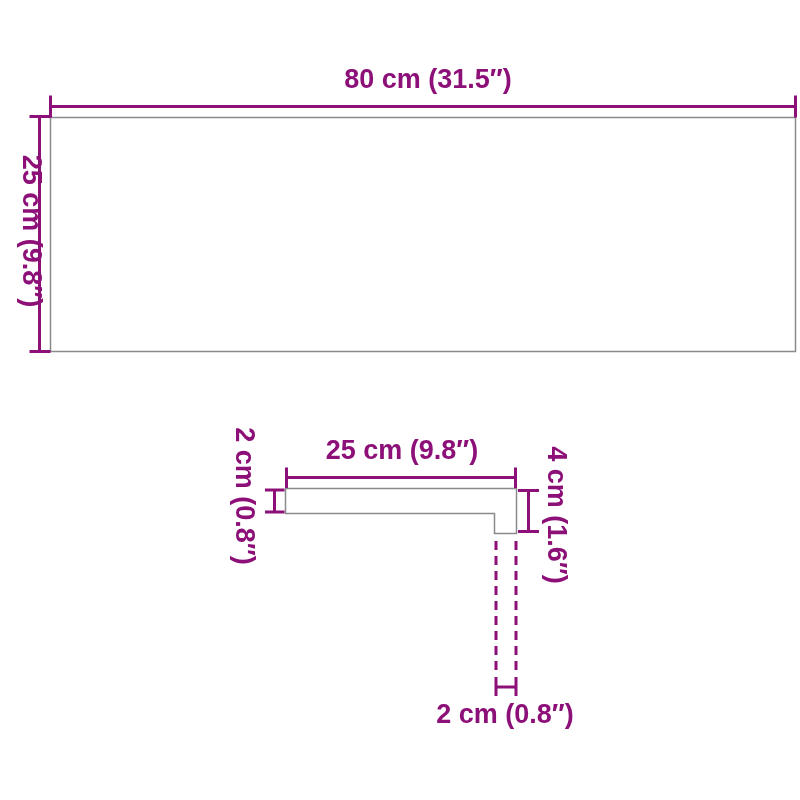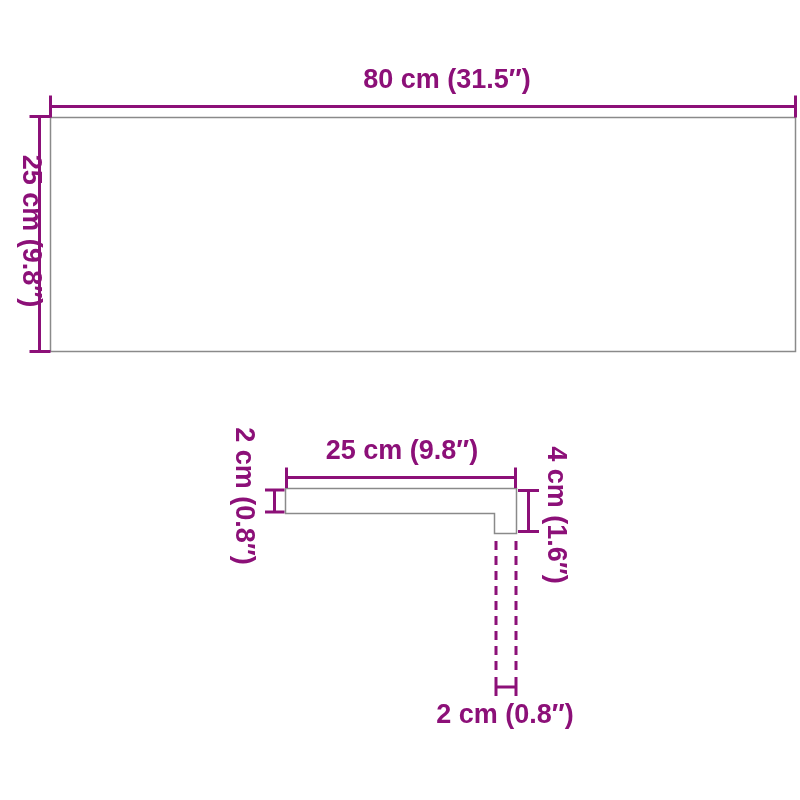--- a/index.html
+++ b/index.html
@@ -40,21 +40,21 @@
     color: var(--dim);
     font-weight: bold;
     font-size: 27px;
     line-height: 1;
     white-space: nowrap;
     transform: translate(-50%, -50%);
   }
   .label.rot {
     transform: translate(-50%, -50%) rotate(90deg);
   }
-  .label-top-width      { left: 447px; top: 79px;  }
+  .label-top-width      { left: 428px; top: 79px;  }
   .label-left-height    { left: 31px;  top: 231px; }
   .label-profile-width  { left: 402px; top: 450px; }
   .label-thickness      { left: 244px; top: 496px; }
   .label-edge-height    { left: 556px; top: 515px; }
   .label-lip-width      { left: 505px; top: 714px; }
 </style>
 </head>
 <body>
 
 <div class="canvas">

